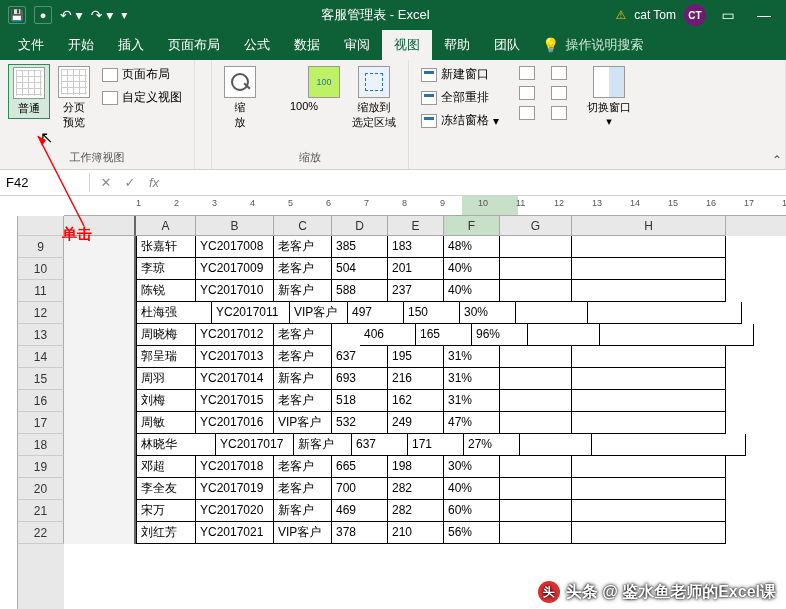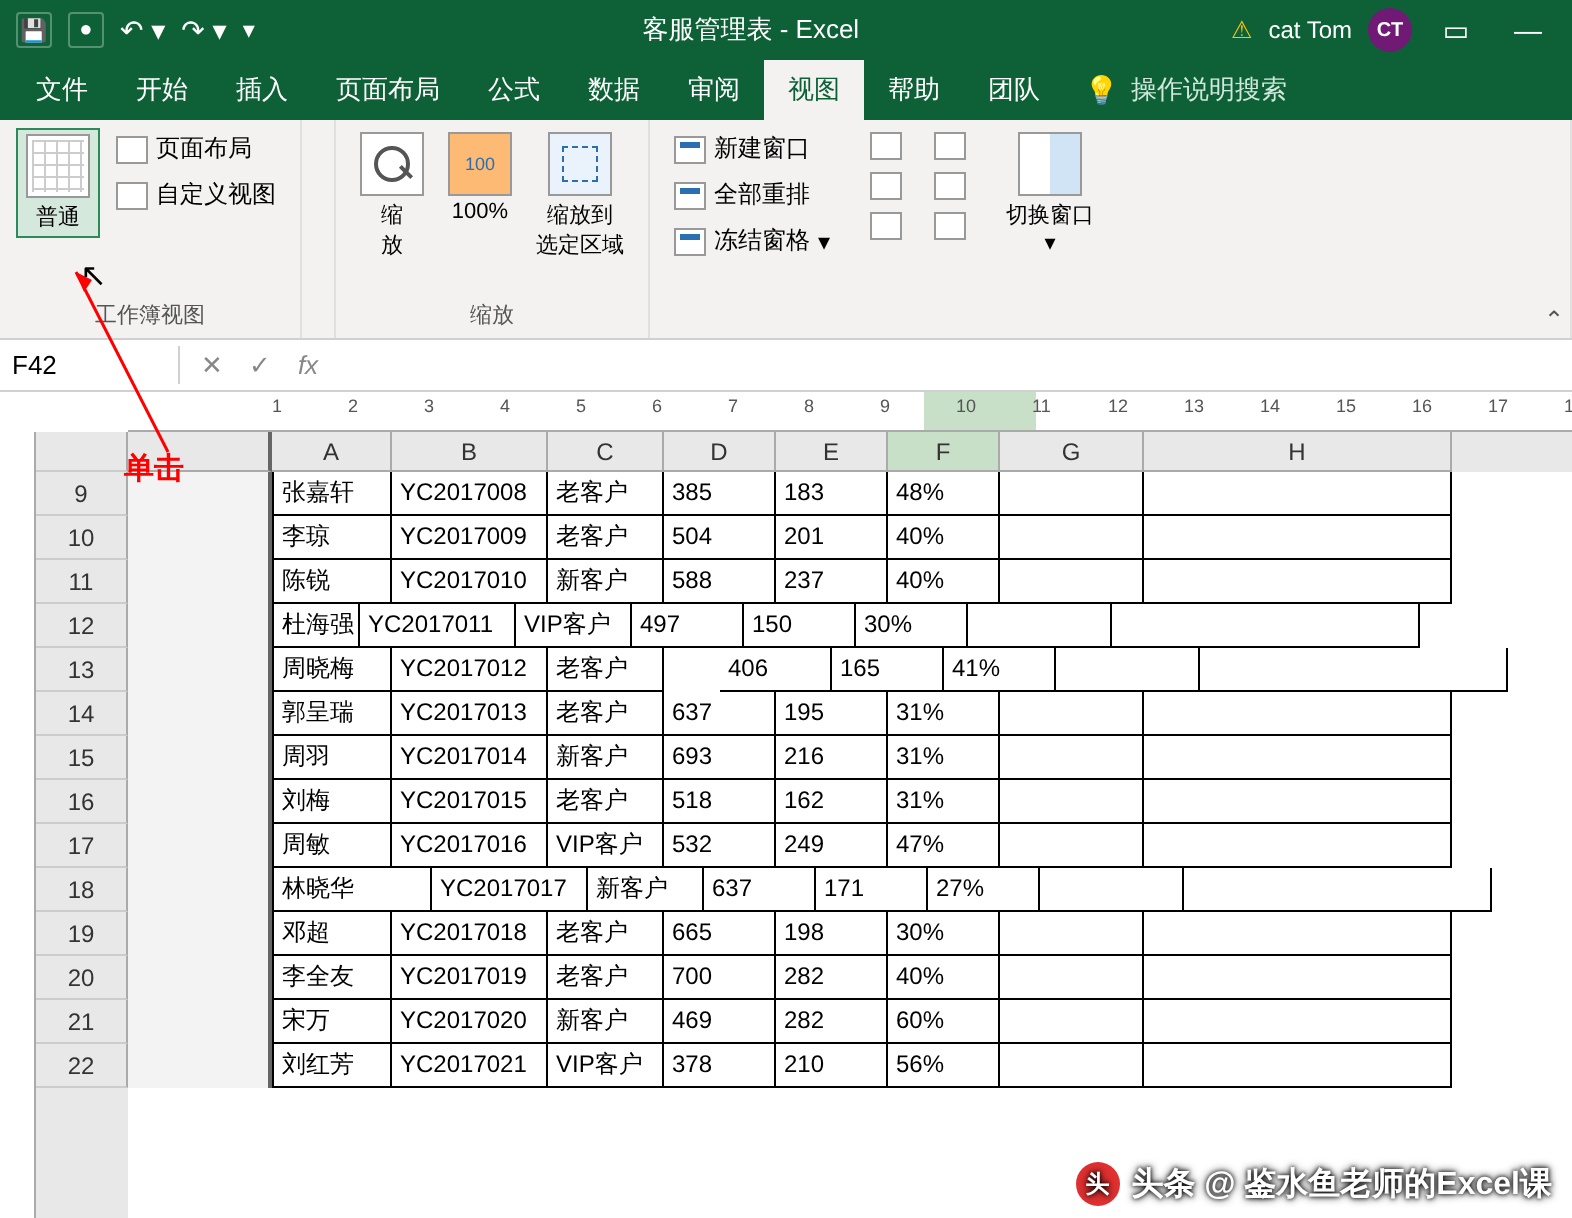--- a/index.html
+++ b/index.html
@@ -24,21 +24,21 @@
 .ribbon { height: 110px; background: #f3f2f1; border-bottom: 1px solid #d0d0d0; display: flex; position: relative; }
 .ribbon-group { border-right: 1px solid #e0e0e0; padding: 4px 8px 2px 8px; display: flex; flex-direction: column; }
 .group-body { flex: 1; display: flex; align-items: flex-start; gap: 4px; }
 .group-label { text-align: center; font-size: 11px; color: #555; padding: 2px 0; }
 .rb-btn { display: flex; flex-direction: column; align-items: center; padding: 2px 4px; font-size: 11px; cursor: pointer; }
 .rb-btn.active { background: #d4e8dc; border: 1px solid #2a8a5a; }
 .rb-icon { width: 32px; height: 32px; background: #fff; border: 1px solid #999; margin-bottom: 2px; position: relative; }
 .rb-icon.grid::before { content:""; position:absolute; inset:2px; background: repeating-linear-gradient(#ccc 0 1px, transparent 1px 6px), repeating-linear-gradient(90deg, #ccc 0 1px, transparent 1px 6px); }
 .rb-icon.zoom::before { content:""; position:absolute; left:6px; top:6px; width:14px; height:14px; border:2px solid #555; border-radius:50%; }
 .rb-icon.zoom::after { content:""; position:absolute; left:18px; top:18px; width:8px; height:2px; background:#555; transform:rotate(45deg); }
-.rb-icon.z100 { font-size:9px; display:flex; align-items:center; justify-content:center; color:#2a6fb0; background:#fdba74; }
+.rb-icon.z100 { font-size:9px; display:flex; align-items:center; justify-content:center; color:#2a6fb0; background:#bef264;margin-left:40px; }
 .rb-icon.sel { background:#eaf3fb; }
 .rb-icon.sel::before { content:""; position:absolute; inset:6px; border:1px dashed #2a6fb0; }
 .rb-icon.split { background: linear-gradient(90deg, #fff 50%, #d0e4f5 50%); }
 .rb-small { display:flex; align-items:center; gap:4px; font-size:12px; padding:2px 4px; cursor:pointer; }
 .rb-small-ico { width:16px; height:14px; background:#fff; border:1px solid #999; position: relative; }
 .rb-small-ico.win::after { content:""; position:absolute; left:2px; top:2px; right:2px; height:3px; background:#2a6fb0; }
 .check { display:flex; align-items:center; gap:4px; font-size:12px; padding:1px 4px; }
 .check input { width:13px; height:13px; accent-color: #0e6137; }
 .col-stack { display:flex; flex-direction:column; gap:2px; }
 .ribbon-collapse { position:absolute; right:4px; bottom:2px; font-size:12px; color:#555; cursor:pointer; }
@@ -114,20 +114,25 @@
     <span>操作说明搜索</span>
   </div>
 </div>
 
 <div class="ribbon">
   <div class="ribbon-group">
     <div class="group-body">
       <div class="rb-btn active">
         <div class="rb-icon grid"></div>
         <span>普通</span>
+      </div>
+      <div class="rb-btn">
+        <div class="rb-icon grid"></div>
+        <span style="white-space:pre-line;text-align:center">分页
+预览</span>
       </div>
       <div class="col-stack">
         <div class="rb-small">
             <span class="rb-small-ico"></span>
             <span>页面布局</span>
           </div>
         <div class="rb-small">
             <span class="rb-small-ico"></span>
             <span>自定义视图</span>
           </div>
@@ -305,37 +310,37 @@
           <div class="cell" style="width: 78px;">YC2017010</div>
           <div class="cell" style="width: 58px;">新客户</div>
           <div class="cell" style="width: 56px;">588</div>
           <div class="cell" style="width: 56px;">237</div>
           <div class="cell" style="width: 56px;">40%</div>
           <div class="cell" style="width: 72px;"></div>
           <div class="cell" style="width: 154px;"></div>
         </div>
         <div class="data-row">
           <div class="page-gap"></div>
-          <div class="cell first" style="width: 44px;">杜海强</div>
+          <div class="cell first" style="width: 76px;">杜海强</div>
           <div class="cell" style="width: 78px;">YC2017011</div>
           <div class="cell" style="width: 58px;">VIP客户</div>
           <div class="cell" style="width: 56px;">497</div>
           <div class="cell" style="width: 56px;">150</div>
           <div class="cell" style="width: 56px;">30%</div>
           <div class="cell" style="width: 72px;"></div>
           <div class="cell" style="width: 154px;"></div>
         </div>
         <div class="data-row">
           <div class="page-gap"></div>
           <div class="cell first" style="width: 60px;">周晓梅</div>
           <div class="cell" style="width: 78px;">YC2017012</div>
           <div class="cell" style="width: 58px;">老客户</div>
           <div class="cell" style="width: 56px; margin-left: 28px;">406</div>
           <div class="cell" style="width: 56px;">165</div>
-          <div class="cell" style="width: 56px;">41%</div>
+          <div class="cell" style="width: 56px;">96%</div>
           <div class="cell" style="width: 72px;"></div>
           <div class="cell" style="width: 154px;"></div>
         </div>
         <div class="data-row">
           <div class="page-gap"></div>
           <div class="cell first" style="width: 60px;">郭呈瑞</div>
           <div class="cell" style="width: 78px;">YC2017013</div>
           <div class="cell" style="width: 58px;">老客户</div>
           <div class="cell" style="width: 56px;">637</div>
           <div class="cell" style="width: 56px;">195</div>

